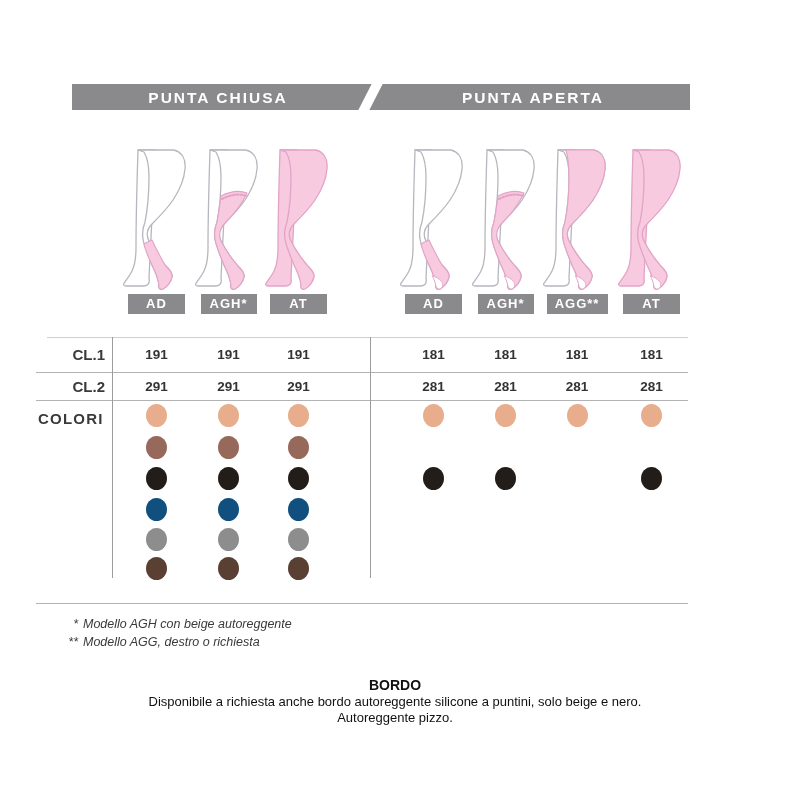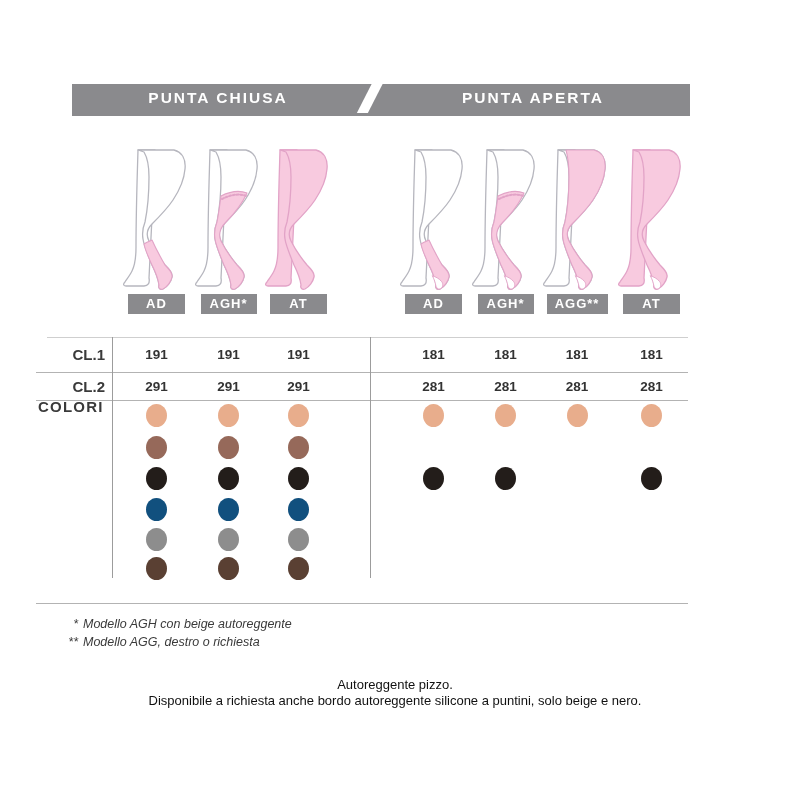--- a/index.html
+++ b/index.html
@@ -3,21 +3,21 @@
 <meta charset="utf-8">
 <style>
   html,body{margin:0;padding:0;}
   body{
     width:800px;height:800px;position:relative;background:#ffffff;
     font-family:"Liberation Sans", sans-serif;overflow:hidden;
   }
   .abs{position:absolute;}
 
   
-  .bar{left:72px;top:84px;width:618px;height:32px;background:#8a8a8d;overflow:hidden;}
+  .bar{left:72px;top:84px;width:618px;height:26px;background:#8a8a8d;overflow:hidden;}
   .bar-label{position:absolute;top:0;height:26px;line-height:27px;text-align:center;
     color:#ffffff;font-weight:bold;font-size:15.5px;letter-spacing:2px;}
   .bar-label.left{left:0;width:292px;}
   .bar-label.right{left:304px;width:314px;}
   .bar-slash{position:absolute;left:293px;top:-3px;width:11px;height:32px;background:#ffffff;
     transform:skewX(-27deg);}
 
   
   .hline{height:1px;background:#b3b3b3;}
   .vline{width:1px;background:#9c9c9c;}
@@ -145,29 +145,30 @@
 
 <div class="abs hline" style="left:47px;top:337px;width:641px;background:#cfcfcf;"></div>
 <div class="abs hline" style="left:36px;top:372px;width:652px;"></div>
 <div class="abs hline" style="left:36px;top:400px;width:652px;"></div>
 <div class="abs hline" style="left:36px;top:603px;width:652px;"></div>
 <div class="abs vline" style="left:112px;top:337px;height:241px;"></div>
 <div class="abs vline" style="left:370px;top:337px;height:241px;"></div>
 
 <div class="abs row-label" style="left:30px;top:344px;width:75px;text-align:right;">CL.1</div>
 <div class="abs row-label" style="left:30px;top:376px;width:75px;text-align:right;">CL.2</div>
-<div class="abs row-label" style="left:38px;top:396px;letter-spacing:1.2px;">COLORI</div>
+<div class="abs row-label" style="left:38px;top:408px;letter-spacing:1.2px;">COLORI</div>
 
 <div class="abs footnotes">
   <div class="fn-line">
     <span class="fn-marker">*</span>
     <span>Modello AGH con beige autoreggente</span>
   </div>
   <div class="fn-line">
     <span class="fn-marker">**</span>
     <span>Modello AGG, destro o richiesta</span>
   </div>
 </div>
 
 <div class="abs bordo">
+  <div class="bordo-title">BORDO</div>
+  <div class="bordo-line">Disponibile a richiesta anche bordo autoreggente silicone a puntini, solo beige e nero.</div>
   <div class="bordo-line">Autoreggente pizzo.</div>
-  <div class="bordo-line">Disponibile a richiesta anche bordo autoreggente silicone a puntini, solo beige e nero.</div>
 </div>
 
 </body></html>

